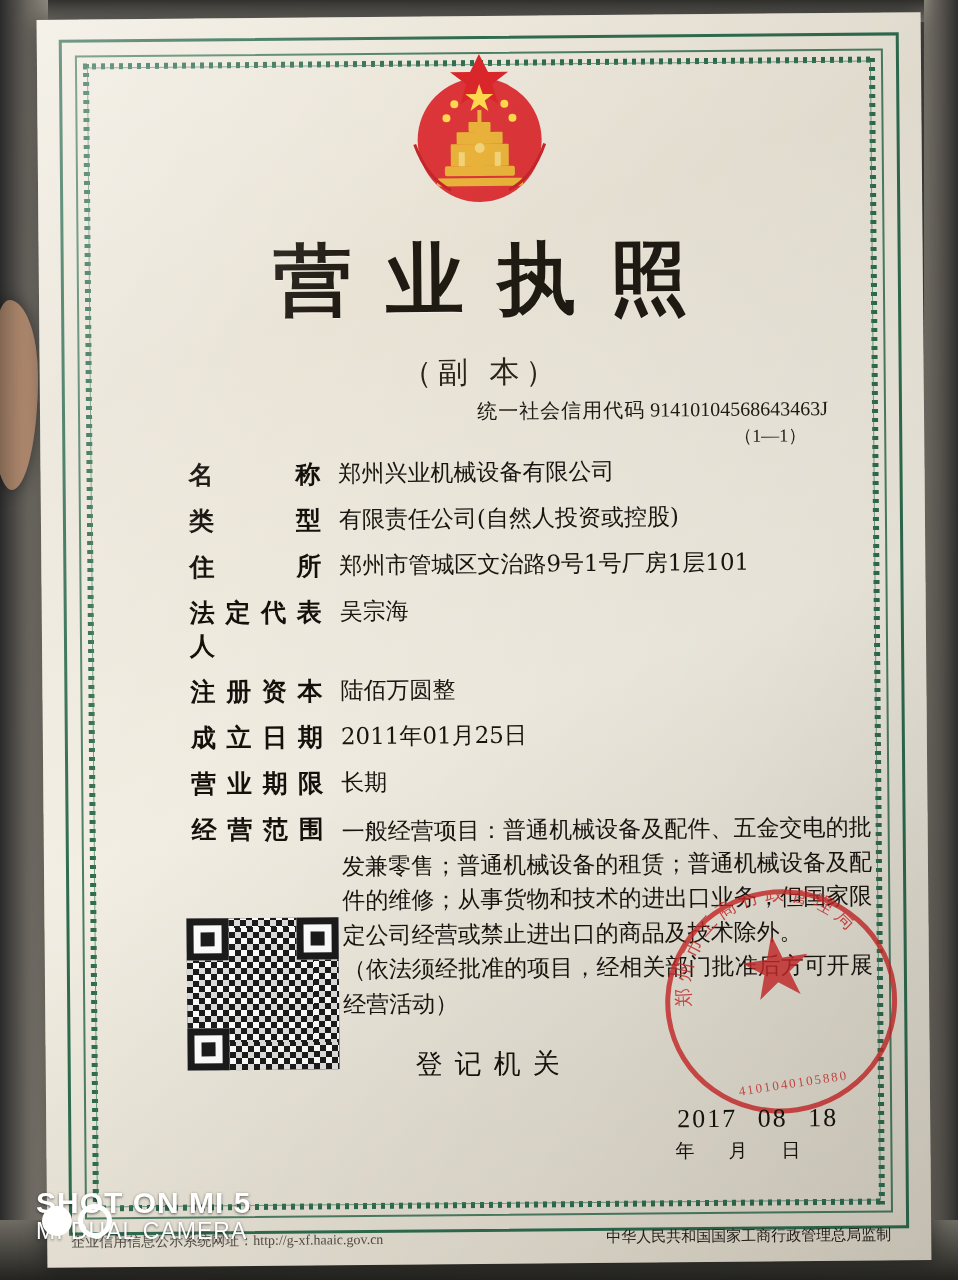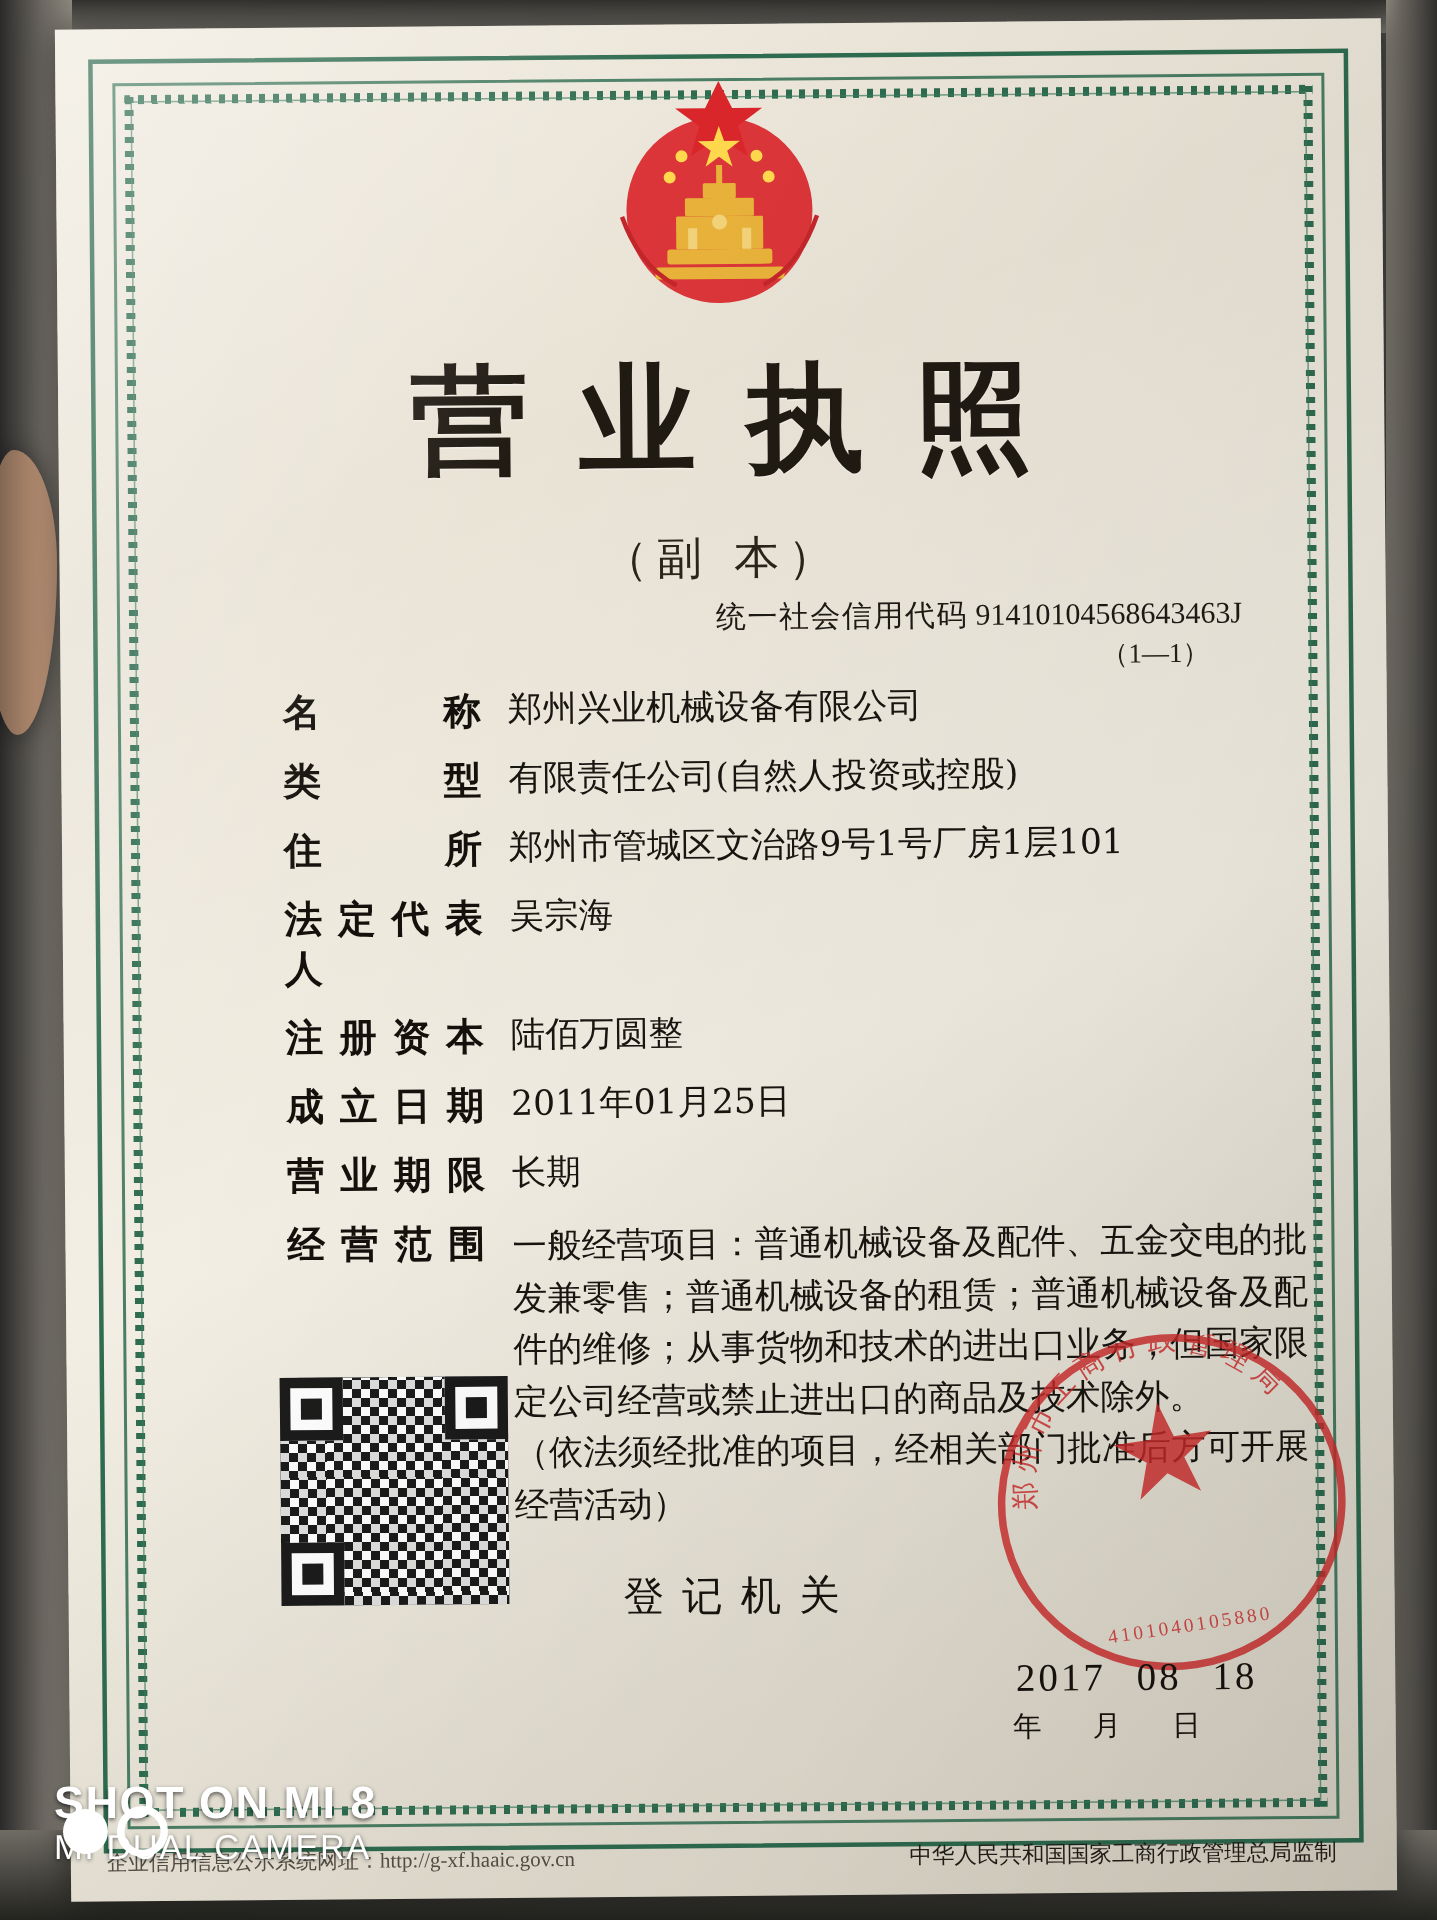--- a/index.html
+++ b/index.html
@@ -474,17 +474,17 @@
     <div class="footer-right">中华人民共和国国家工商行政管理总局监制</div>
 
     <div class="cert-sheen"></div>
   </div>
 
   <div class="watermark">
     <div class="wm-lens">
       <div class="lens-a"></div>
       <div class="lens-b"></div>
     </div>
-    <div class="wm-line1">SHOT ON MI 8</div>
+    <div class="wm-line1">SHOT ON MI 5</div>
     <div class="wm-line2">MI DUAL CAMERA</div>
   </div>
 
 </div>
 
 </body></html>

